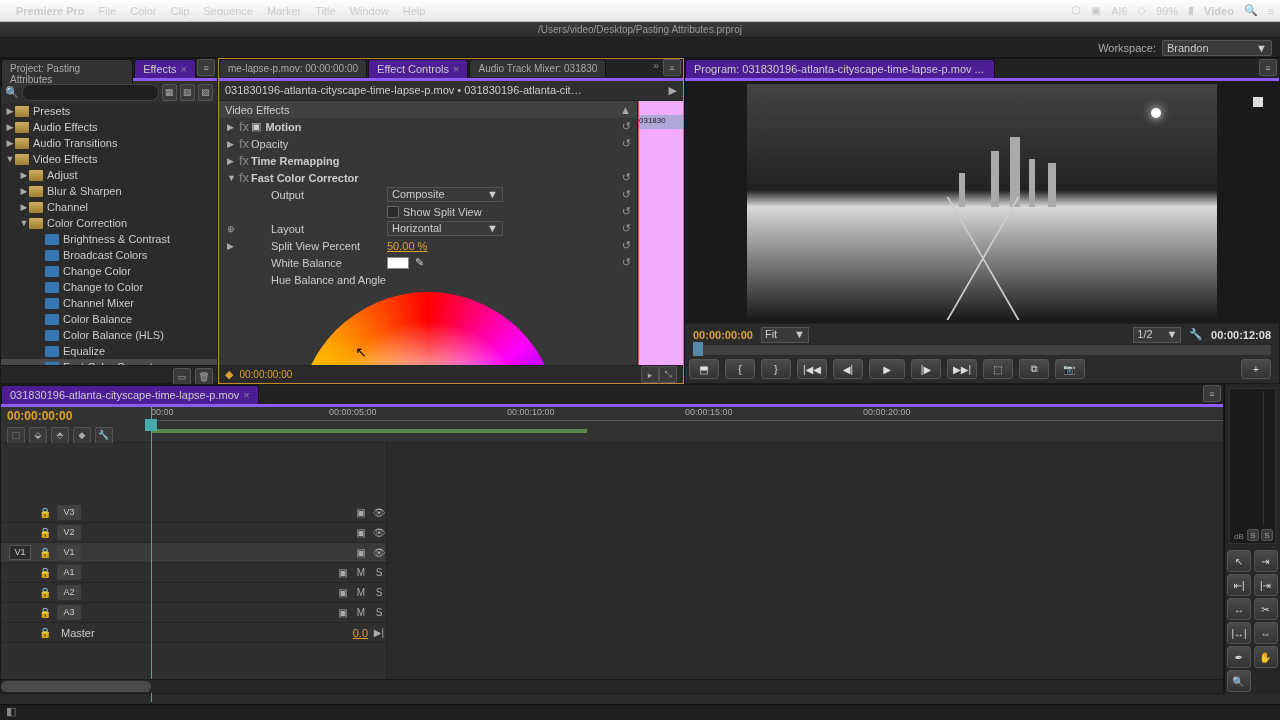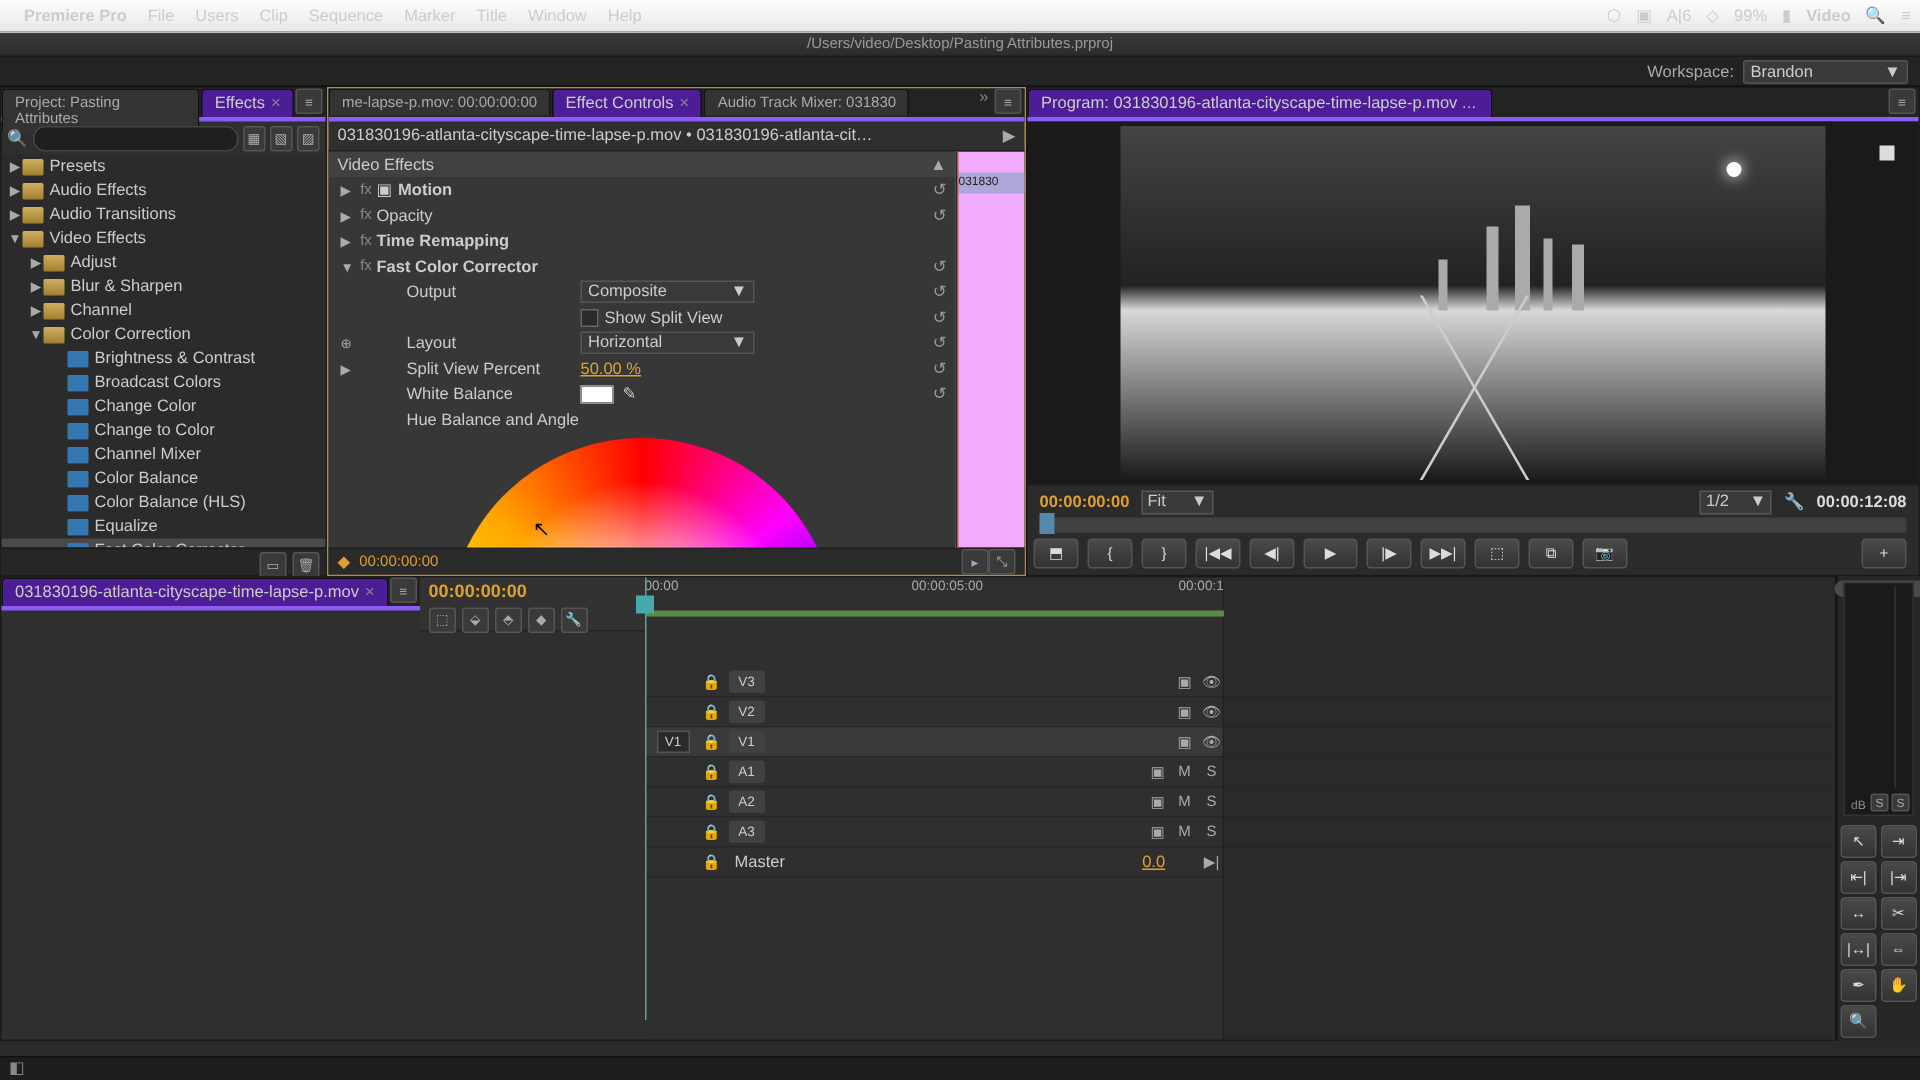--- a/index.html
+++ b/index.html
@@ -44,21 +44,21 @@
 .ec.active-panel{border:1px solid #c48a2a}
 .ec-head{height:20px;padding:3px 6px;font-size:10px;color:#bbb;display:flex;align-items:flex-start;justify-content:space-between;border-bottom:1px solid #222}
 .ec-head .tri{color:#aaa}
 .ec-body{display:flex;flex:1;overflow:hidden}
 .ec-props{flex:1;background:#373737}
 .ec-time{width:46px;background:#f0abfc;border-left:1px solid #222;position:relative}
 .ec-time .chip{position:absolute;left:0;right:0;top:14px;height:14px;background:#b0a7d9;color:#222;font-size:8px;overflow:hidden;padding:1px 1px}
 .sec{height:17px;display:flex;align-items:center;padding-left:6px;background:#414141;color:#ddd;font-size:10px;justify-content:space-between}
 .prow{height:17px;display:flex;align-items:center;padding-left:8px;font-size:10px}
 .prow .tw{width:10px;color:#aaa;font-size:9px}
-.prow .fxb{width:14px;color:#888;font-size:10px;text-align:center}
+.prow .fxb{width:14px;color:#888;font-size:13px;text-align:center}
 .prow .lbl{flex:0 0 160px;color:#ccc}
 .prow .lbl.sub{padding-left:34px;flex:0 0 150px}
 .prow .val{color:#e0a030;text-decoration:underline}
 .prow .dd{width:116px;height:15px;background:#3a3a3a;border:1px solid #555;padding:0 4px;display:flex;justify-content:space-between;font-size:10px}
 .reset{margin-left:auto;margin-right:6px;color:#999;font-size:11px}
 .colorwheel{height:78px;display:flex;justify-content:center;overflow:hidden}
 .wheel{width:260px;height:260px;border-radius:50%;background:conic-gradient(red,magenta,blue,cyan,lime,yellow,orange,red);position:relative;top:4px}
 .wheel::after{content:"";position:absolute;inset:0;border-radius:50%;background:radial-gradient(circle at center,#fff 0,#fff 10%,transparent 55%)}
 .ec-foot{height:18px;background:#2a2a2a;border-top:1px solid #222;display:flex;align-items:center;padding:0 6px}
 .ec-foot .tc{color:#e0a030;font-size:10px;margin-left:6px}
@@ -71,21 +71,21 @@
 .tc-row{display:flex;align-items:center;height:22px;padding:0 8px;gap:8px}
 .tc-row .tc{color:#e0a030;font-weight:bold}
 .tc-row .small-dd{width:48px;height:16px;background:#3a3a3a;border:1px solid #555;font-size:10px;padding:0 3px;display:flex;justify-content:space-between}
 .tc-row .sep{flex:1}
 .pb-row{height:10px;margin:0 8px;background:#414141;position:relative;border-radius:2px}
 .pb-row .ph{position:absolute;left:0;top:-3px;width:10px;height:14px;background:#58a}
 .btns{display:flex;justify-content:center;gap:6px;padding:4px}
 .tbtn{width:30px;height:20px;background:linear-gradient(#4a4a4a,#333);border:1px solid #555;border-radius:3px;display:flex;align-items:center;justify-content:center;color:#ddd;font-size:10px}
 .tbtn.play{width:36px}
 
-.tl{flex:1;display:flex;flex-direction:row}
+.tl{flex:1;display:flex;flex-direction:column}
 .tl-head{height:36px;display:flex;background:#323232;border-bottom:1px solid #222}
 .tl-head-left{width:150px;padding:2px 6px}
 .tl-head-left .tc{color:#e0a030;font-weight:bold;font-size:12px}
 .tl-head-right{flex:1;position:relative}
 .ruler{position:absolute;left:0;right:0;top:0;height:14px;border-bottom:1px solid #555}
 .tick{position:absolute;top:0;color:#aaa;font-size:9px}
 .ph-line{position:absolute;top:0;width:1px;background:#4aa;bottom:-260px}
 .ph-head{position:absolute;top:12px;width:12px;height:12px;background:#4aa;margin-left:-6px}
 .wa{position:absolute;top:22px;height:4px;background:#5a8a4a;left:0}
 .tl-tools{height:20px;background:#2b2b2b;border-bottom:1px solid #222;display:flex;align-items:center;padding:0 4px;gap:4px}
@@ -110,21 +110,21 @@
 .footer{position:absolute;left:0;right:0;bottom:0;height:16px;background:#1e1e1e;border-top:1px solid #111}
 .chk{width:12px;height:12px;border:1px solid #666;background:#2a2a2a;display:inline-block;margin-right:4px}
 </style>
 </head>
 <body>
 
 <div class="menubar">
   <span class="apple"></span>
   <span class="appname">Premiere Pro</span>
   <span class="mitem">File</span>
-  <span class="mitem">Users</span>
+  <span class="mitem">Color</span>
   <span class="mitem">Clip</span>
   <span class="mitem">Sequence</span>
   <span class="mitem">Marker</span>
   <span class="mitem">Title</span>
   <span class="mitem">Window</span>
   <span class="mitem">Help</span>
   <span class="spacer"></span>
   <span class="ritem">⬡</span>
   <span class="ritem">▣</span>
   <span class="ritem">A|6</span>
@@ -502,21 +502,21 @@
             <span style="flex: 1 1 0%;"></span>
             <span class="trk-ico">▣</span>
             <span class="trk-ico">M</span>
             <span class="trk-ico">S</span>
           </div>
           <div class="track">
             <span style="width:26px"></span>
             <span class="trk-ico">🔒</span>
             <span style="margin-left:4px">Master</span>
             <span style="flex:1"></span>
-            <span style="color:#e0a030;text-decoration:underline;margin-right:20px">0.0</span>
+            <span style="color:#e0a030;text-decoration:underline;margin-right:0">0.0</span>
             <span class="trk-ico">▶|</span>
           </div>
         </div>
       <div class="track-content" id="track-content">
           <div class="trk-row" style="border-bottom: none;"></div>
           <div class="trk-row" style="border-bottom: none;"></div>
           <div class="trk-row" style="border-bottom: none;"></div>
           <div class="trk-row"></div>
           <div class="trk-row"></div>
           <div class="trk-row"></div>

